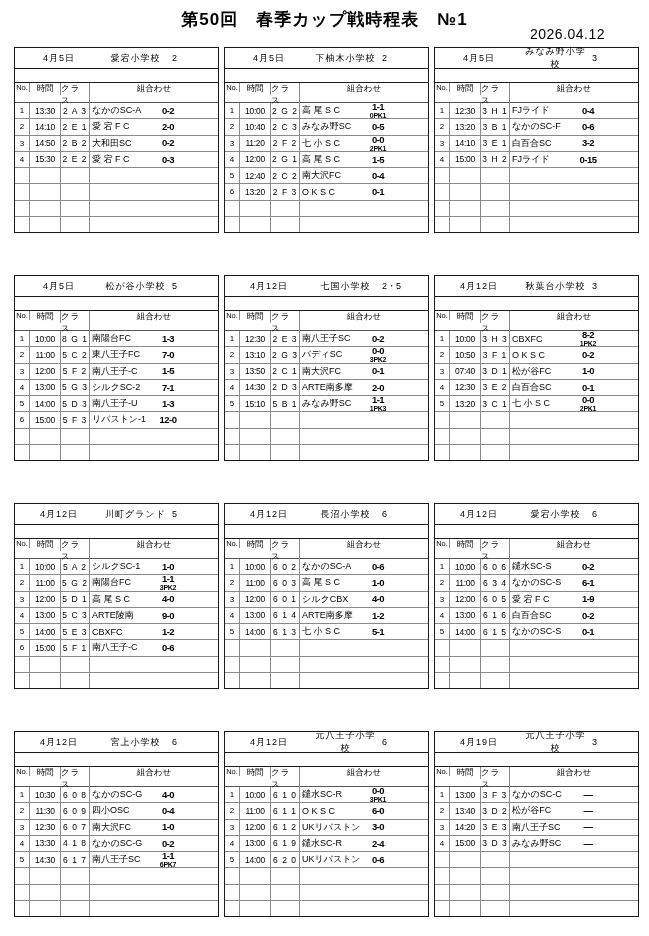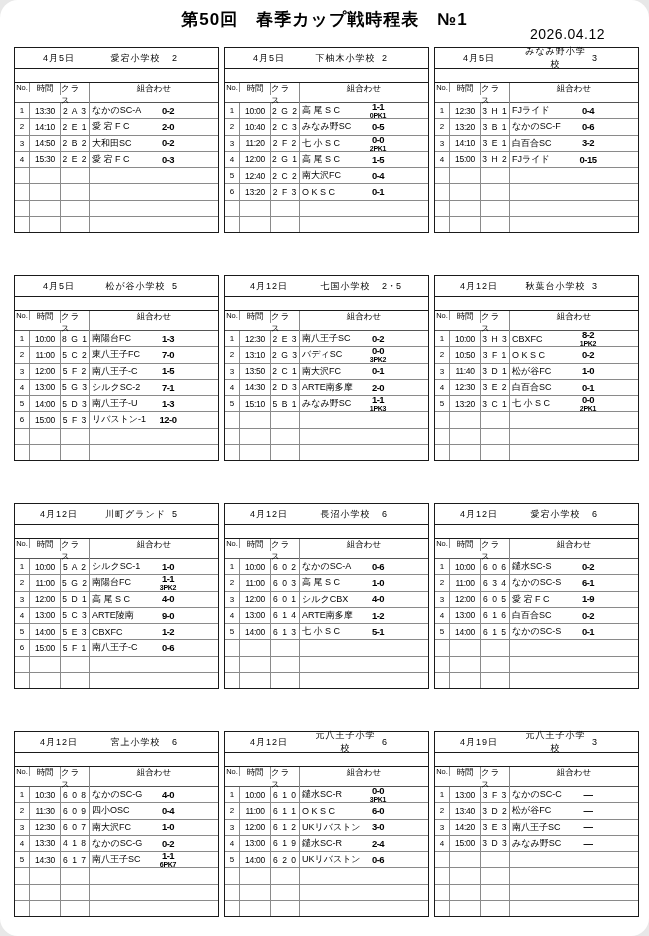--- a/index.html
+++ b/index.html
@@ -1,19 +1,19 @@
 <!DOCTYPE html>
 <html><head>
 <meta charset="utf-8">
 <style>
   html,body{margin:0;padding:0;background:#e8e8e8;}
   .page{
     width:649px;height:936px;background:#ffffff;position:relative;
     font-family:"Liberation Sans","DejaVu Sans",sans-serif;color:#000;
-    margin:0 auto;overflow:hidden;border-radius:18px;
+    margin:0 auto;overflow:hidden;
   }
   .page-title{
     position:absolute;top:8px;left:0;right:0;text-align:center;
     font-size:17px;font-weight:bold;letter-spacing:1px;
   }
   .page-date{position:absolute;top:26px;left:530px;font-size:14px;letter-spacing:.5px;}
   .grid{
     position:absolute;top:47px;left:14px;
     display:grid;grid-template-columns:205px 205px 205px;
     column-gap:5px;row-gap:42px;
@@ -736,21 +736,21 @@
       <span class="score">
         <span class="s-main">0-2</span>
 
       </span>
       <span class="away"></span>
     </span>
   </div>
 
   <div class="trow">
     <span class="c c-no">3</span>
-    <span class="c c-time">11:40</span>
+    <span class="c c-time">07:40</span>
     <span class="c c-cls">3 D 1</span>
     <span class="c c-match">
       <span class="home">松が谷FC</span>
       <span class="score">
         <span class="s-main">1-0</span>
 
       </span>
       <span class="away"></span>
     </span>
   </div>

